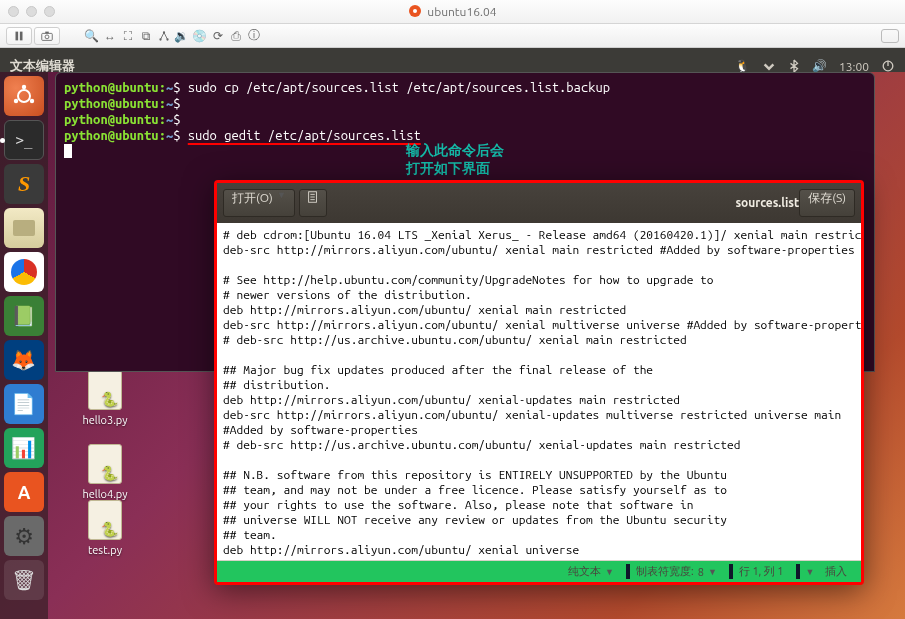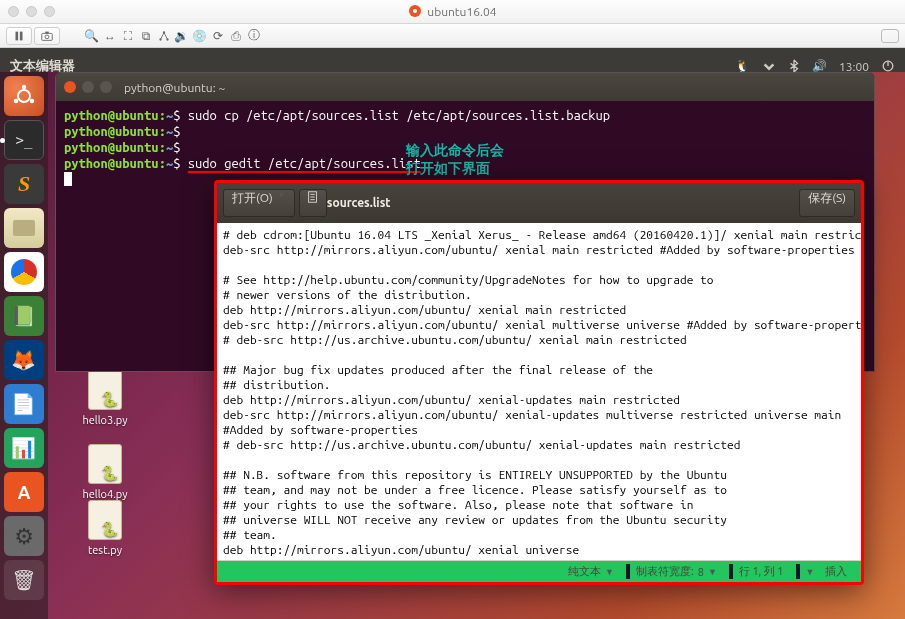--- a/index.html
+++ b/index.html
@@ -73,21 +73,21 @@
   .prompt-tilde { color:#729fcf; font-weight:bold; }
   .cmd-text { color:#fff; }
   .cursor { display:inline-block; width:8px; height:14px; background:#fff; vertical-align:-2px; }
   .underline-cmd { text-decoration: underline; text-decoration-color: #ff0000; text-decoration-thickness: 2px; text-underline-offset: 3px; }
   .annotation { position:absolute; color:#14b8a6; font-size:14px; font-weight:bold; line-height:18px; font-family:"Microsoft YaHei","SimHei",sans-serif;margin-top:13px; }
 
   
   .gedit-window { position:absolute; left:214px; top:180px; width:650px; height:405px; border: 3px solid #ff0000; border-radius:4px; z-index:20; display:flex; flex-direction:column; background:#fff; box-shadow: 0 6px 30px rgba(0,0,0,0.5); }
   .gedit-header { height: 40px; background: linear-gradient(#47423c,#3d3832); display:flex; align-items:center; color:#dfdbd2; font-size:12px; padding:0 6px; flex-shrink:0; }
   .gedit-header-btn { height:28px; padding:0 8px; background:linear-gradient(#545049,#45413a); border:1px solid #2e2a24; border-radius:3px; display:flex; align-items:flex-start; gap:4px; color:#dfdbd2; font-size:12px; }
-  .gedit-title-block { flex:1; text-align:left; line-height:14px; }
+  .gedit-title-block { flex:1; text-align:right; line-height:14px; }
   .gedit-title-block .t1 { font-weight:bold; color:#f0ece2; }
   .gedit-title-block .t2 { color:#a59f93; font-size:10px; }
   .gedit-body { flex:1; overflow:auto; background:#fff; padding:4px 6px; font-family:"Ubuntu Mono","DejaVu Sans Mono",monospace; font-size:12px; line-height:15px; color:#000; white-space:pre; }
   .gedit-status { height:22px; background:#22c55e; border-top:1px solid #d6d2c7; display:flex; align-items:center; font-size:11px; color:#4a463e; padding:0 8px; gap:6px; flex-shrink:0; }
   .gedit-status .seg { display:flex; align-items:center; gap:4px; padding:0 6px; }
   .gedit-status .seg + .seg { border-left:4px solid #0f172a; }
   .dropdown-caret { font-size:9px; color:#555; }
 
   svg.ico { width:14px; height:14px; }
 </style>
@@ -203,26 +203,20 @@
 <div class="desk-icon" style="left:75px; top:435px;margin-top:9px;">
   <div class="py-icon"></div>
   <div>hello4.py</div>
 </div>
 <div class="desk-icon" style="left:75px; top:500px;">
   <div class="py-icon"></div>
   <div>test.py</div>
 </div>
 
 <div class="terminal-window">
-  <div class="win-titlebar">
-    <div class="win-btn wc-close"></div>
-    <div class="win-btn wc-min"></div>
-    <div class="win-btn wc-max"></div>
-    <span style="margin-left:6px">python@ubuntu: ~</span>
-  </div>
   <div class="terminal-body">
     <div>
       <span class="prompt-user">python@ubuntu</span><span class="prompt-user">:</span><span class="prompt-tilde">~</span><span class="cmd-text">$</span>
       <span class="cmd-text"> </span><span class="cmd-text">sudo cp /etc/apt/sources.list /etc/apt/sources.list.backup</span>
     </div>
     <div>
       <span class="prompt-user">python@ubuntu</span><span class="prompt-user">:</span><span class="prompt-tilde">~</span><span class="cmd-text">$</span>
     </div>
     <div>
       <span class="prompt-user">python@ubuntu</span><span class="prompt-user">:</span><span class="prompt-tilde">~</span><span class="cmd-text">$</span>

